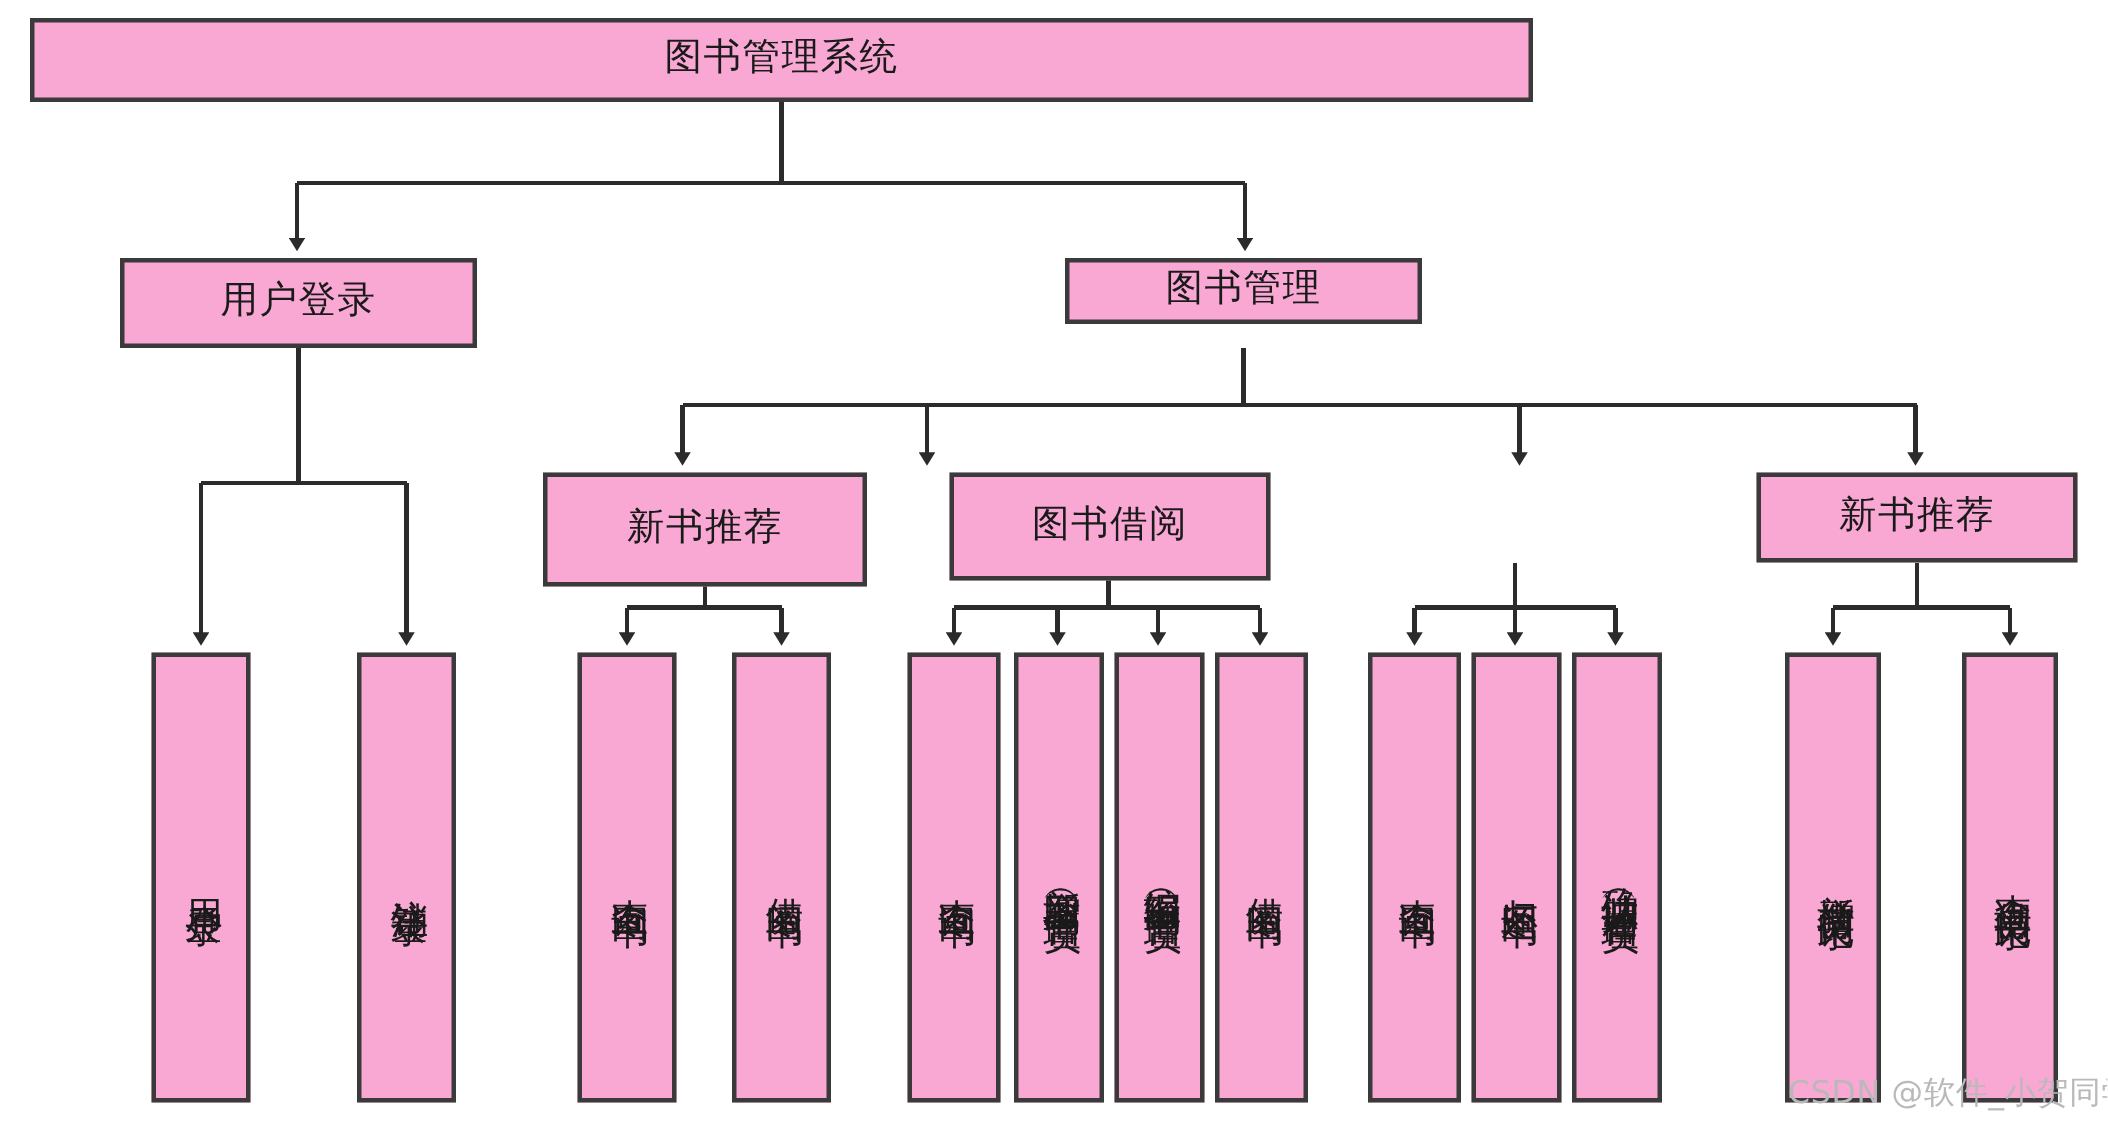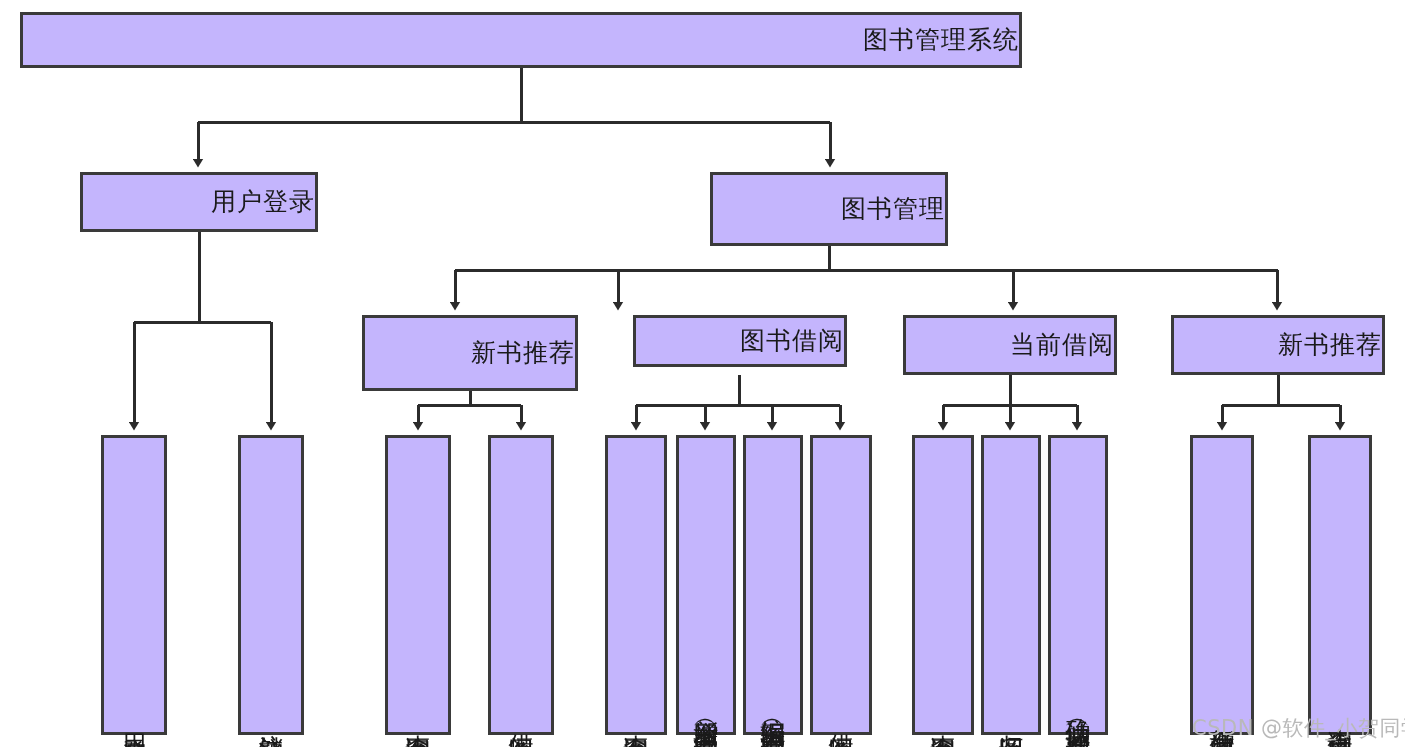--- a/index.html
+++ b/index.html
@@ -23,27 +23,28 @@
     left: 0;
     top: 0;
     width: 1405px;
     height: 747px;
     pointer-events: none;
   }
   .node {
     position: absolute;
     box-sizing: border-box;
     border: 3px solid #3a3a3a;
-    background: #c4b5fd;
+    background: #f9a8d4;
     display: flex;
     align-items: center;
-    justify-content: flex-end;
+    justify-content: center;
     color: #1a1a1a;
     text-align: center;
     line-height: 1.18;
+    font-family: Liberation Mono, monospace;
   }
   .node.h {
     font-size: 25px;
     letter-spacing: 1px;
   }
   .node.h .label {
     display: block;
     white-space: nowrap;
   }
   .node.v {
@@ -122,32 +123,29 @@
     </g>
   </svg>
 
   <div class="node h" style="left:20px; top:12px; width:1002px; height:56px;">
     <span class="label">图书管理系统</span>
   </div>
 
   <div class="node h" style="left:80px; top:172px; width:238px; height:60px;">
     <span class="label">用户登录</span>
   </div>
-  <div class="node h" style="left:710px; top:172px; width:238px; height:74px;">
+  <div class="node h" style="left:710px; top:172px; width:238px; height:44px;">
     <span class="label">图书管理</span>
   </div>
 
   <div class="node h" style="left:362px; top:315px; width:216px; height:76px;">
     <span class="label">新书推荐</span>
   </div>
-  <div class="node h" style="left:633px; top:315px; width:214px; height:52px;">
+  <div class="node h" style="left:633px; top:315px; width:214px; height:72px;">
     <span class="label">图书借阅</span>
-  </div>
-  <div class="node h" style="left:903px; top:315px; width:214px; height:60px;">
-    <span class="label">当前借阅</span>
   </div>
   <div class="node h" style="left:1171px; top:315px; width:214px; height:60px;">
     <span class="label">新书推荐</span>
   </div>
 
   <div class="node v" style="left:101px; top:435px; width:66px; height:300px;">
     <span class="label">用户登录</span>
   </div>
   <div class="node v" style="left:238px; top:435px; width:66px; height:300px;">
     <span class="label">注销登录</span>

